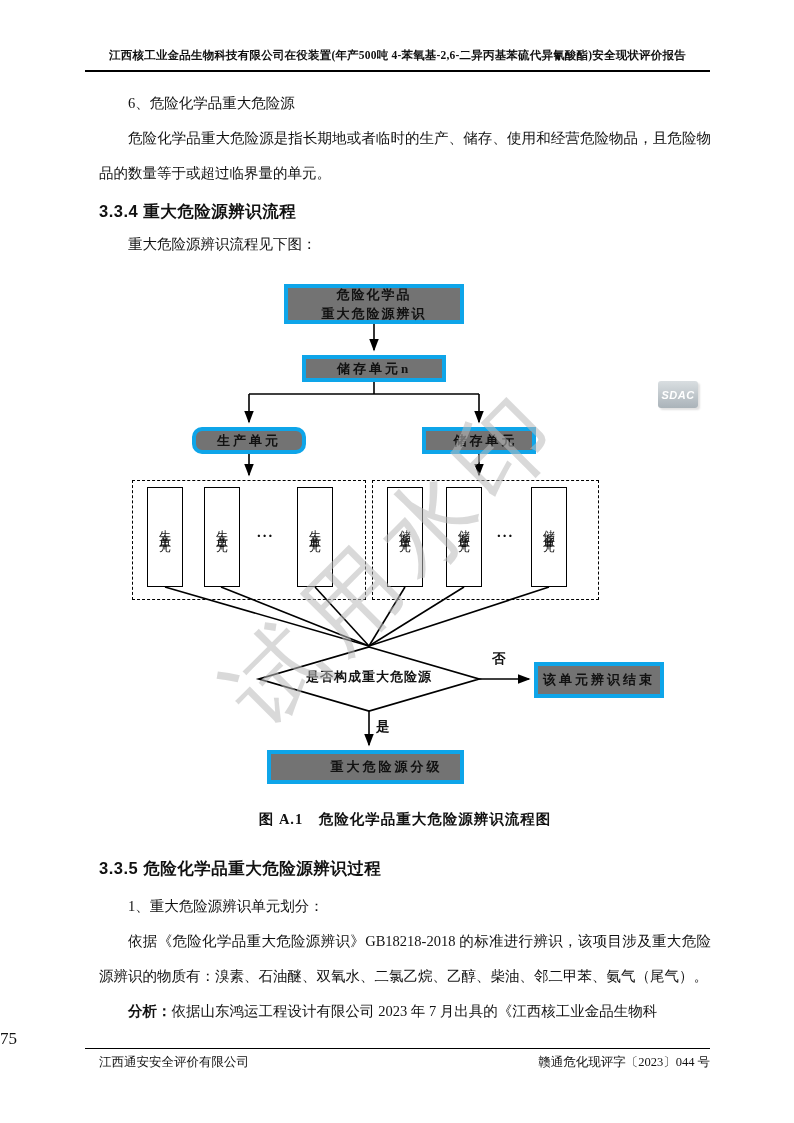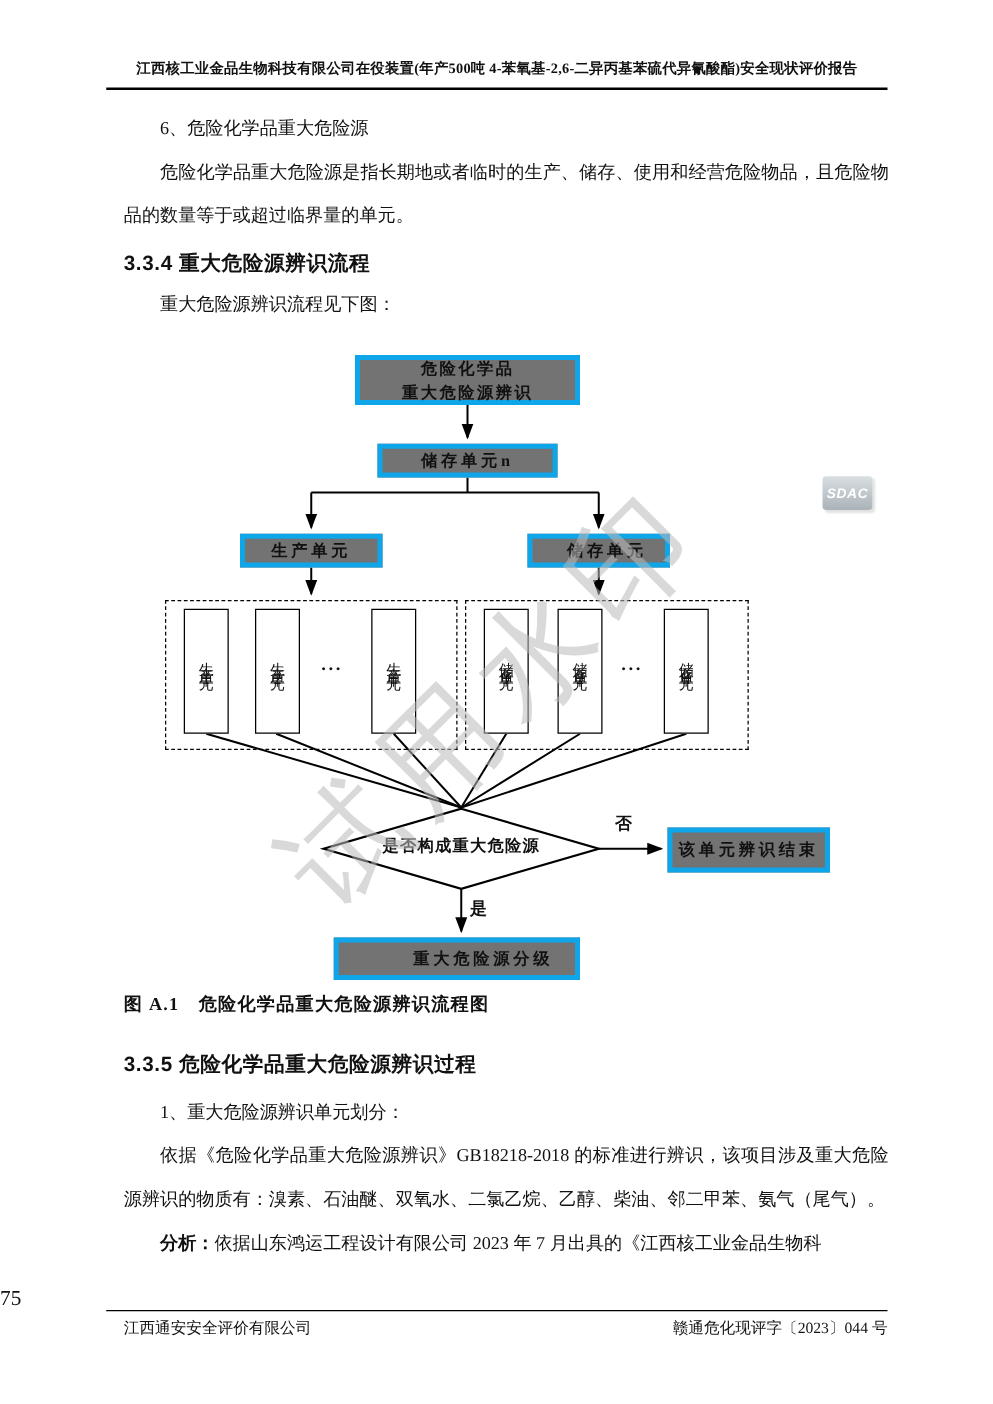--- a/index.html
+++ b/index.html
@@ -40,21 +40,21 @@
     position:absolute; width:36px; height:100px; border:1.5px solid #000; background:#fff;
     display:flex; align-items:center; justify-content:center;
   }
   .vtext { writing-mode:vertical-rl; text-orientation:upright; font-size:12px; letter-spacing:4px; line-height:1; }
   .dots { position:absolute; font-size:15px; font-weight:bold; letter-spacing:2px; }
   .dlabel {
     position:absolute; left:163px; top:396px; width:214px; text-align:center;
     font-size:13px; font-weight:bold; letter-spacing:1px;
   }
   .yn { position:absolute; font-size:13.5px; font-weight:bold; }
-  .caption { text-align:left; font-weight:bold; font-size:14.5px; margin-top:0; letter-spacing:1px; }
+  .caption { text-align:center; font-weight:bold; font-size:14.5px; margin-top:16px; letter-spacing:1px; }
   
   .wm {
     position:absolute; left:165px; top:495px; width:460px; text-align:center;
     font-family:"Liberation Sans","DejaVu Sans",sans-serif;
     font-size:95px; letter-spacing:12px; color:rgba(185,185,185,0.55);
     transform:rotate(-45deg); pointer-events:none; z-index:6; white-space:nowrap;
   }
   .sdac {
     position:absolute; left:658px; top:345px; width:40px; height:27px; z-index:4;
     background:linear-gradient(180deg,#d9dee1 0%,#aab3b9 100%);
@@ -119,21 +119,21 @@
 
       <div class="fbox" style="left:185px; top:12px; width:180px; height:40px;">
         <div class="two">
           <div>危险化学品</div>
           <div>重大危险源辨识</div>
         </div>
       </div>
 
       <div class="fbox" style="left:203px; top:83px; width:144px; height:27px;">储存单元n</div>
 
-      <div class="fbox" style="left:93px; top:155px; width:114px; height:27px;">生产单元</div>
+      <div class="fbox" style="left:93px; top:155px; width:114px; height:27px;border-radius:10px;">生产单元</div>
       <div class="fbox" style="left:323px; top:155px; width:114px; height:27px;padding-left:13px;">储存单元</div>
 
       <div class="dashedbox" style="left:33px; top:208px; width:234px; height:120px;"></div>
       <div class="dashedbox" style="left:273px; top:208px; width:227px; height:120px;"></div>
 
       <div class="sbox" style="left:48px; top:215px;">
         <span class="vtext">生产单元1</span>
       </div>
       <div class="sbox" style="left:105px; top:215px;">
         <span class="vtext">生产单元2</span>

